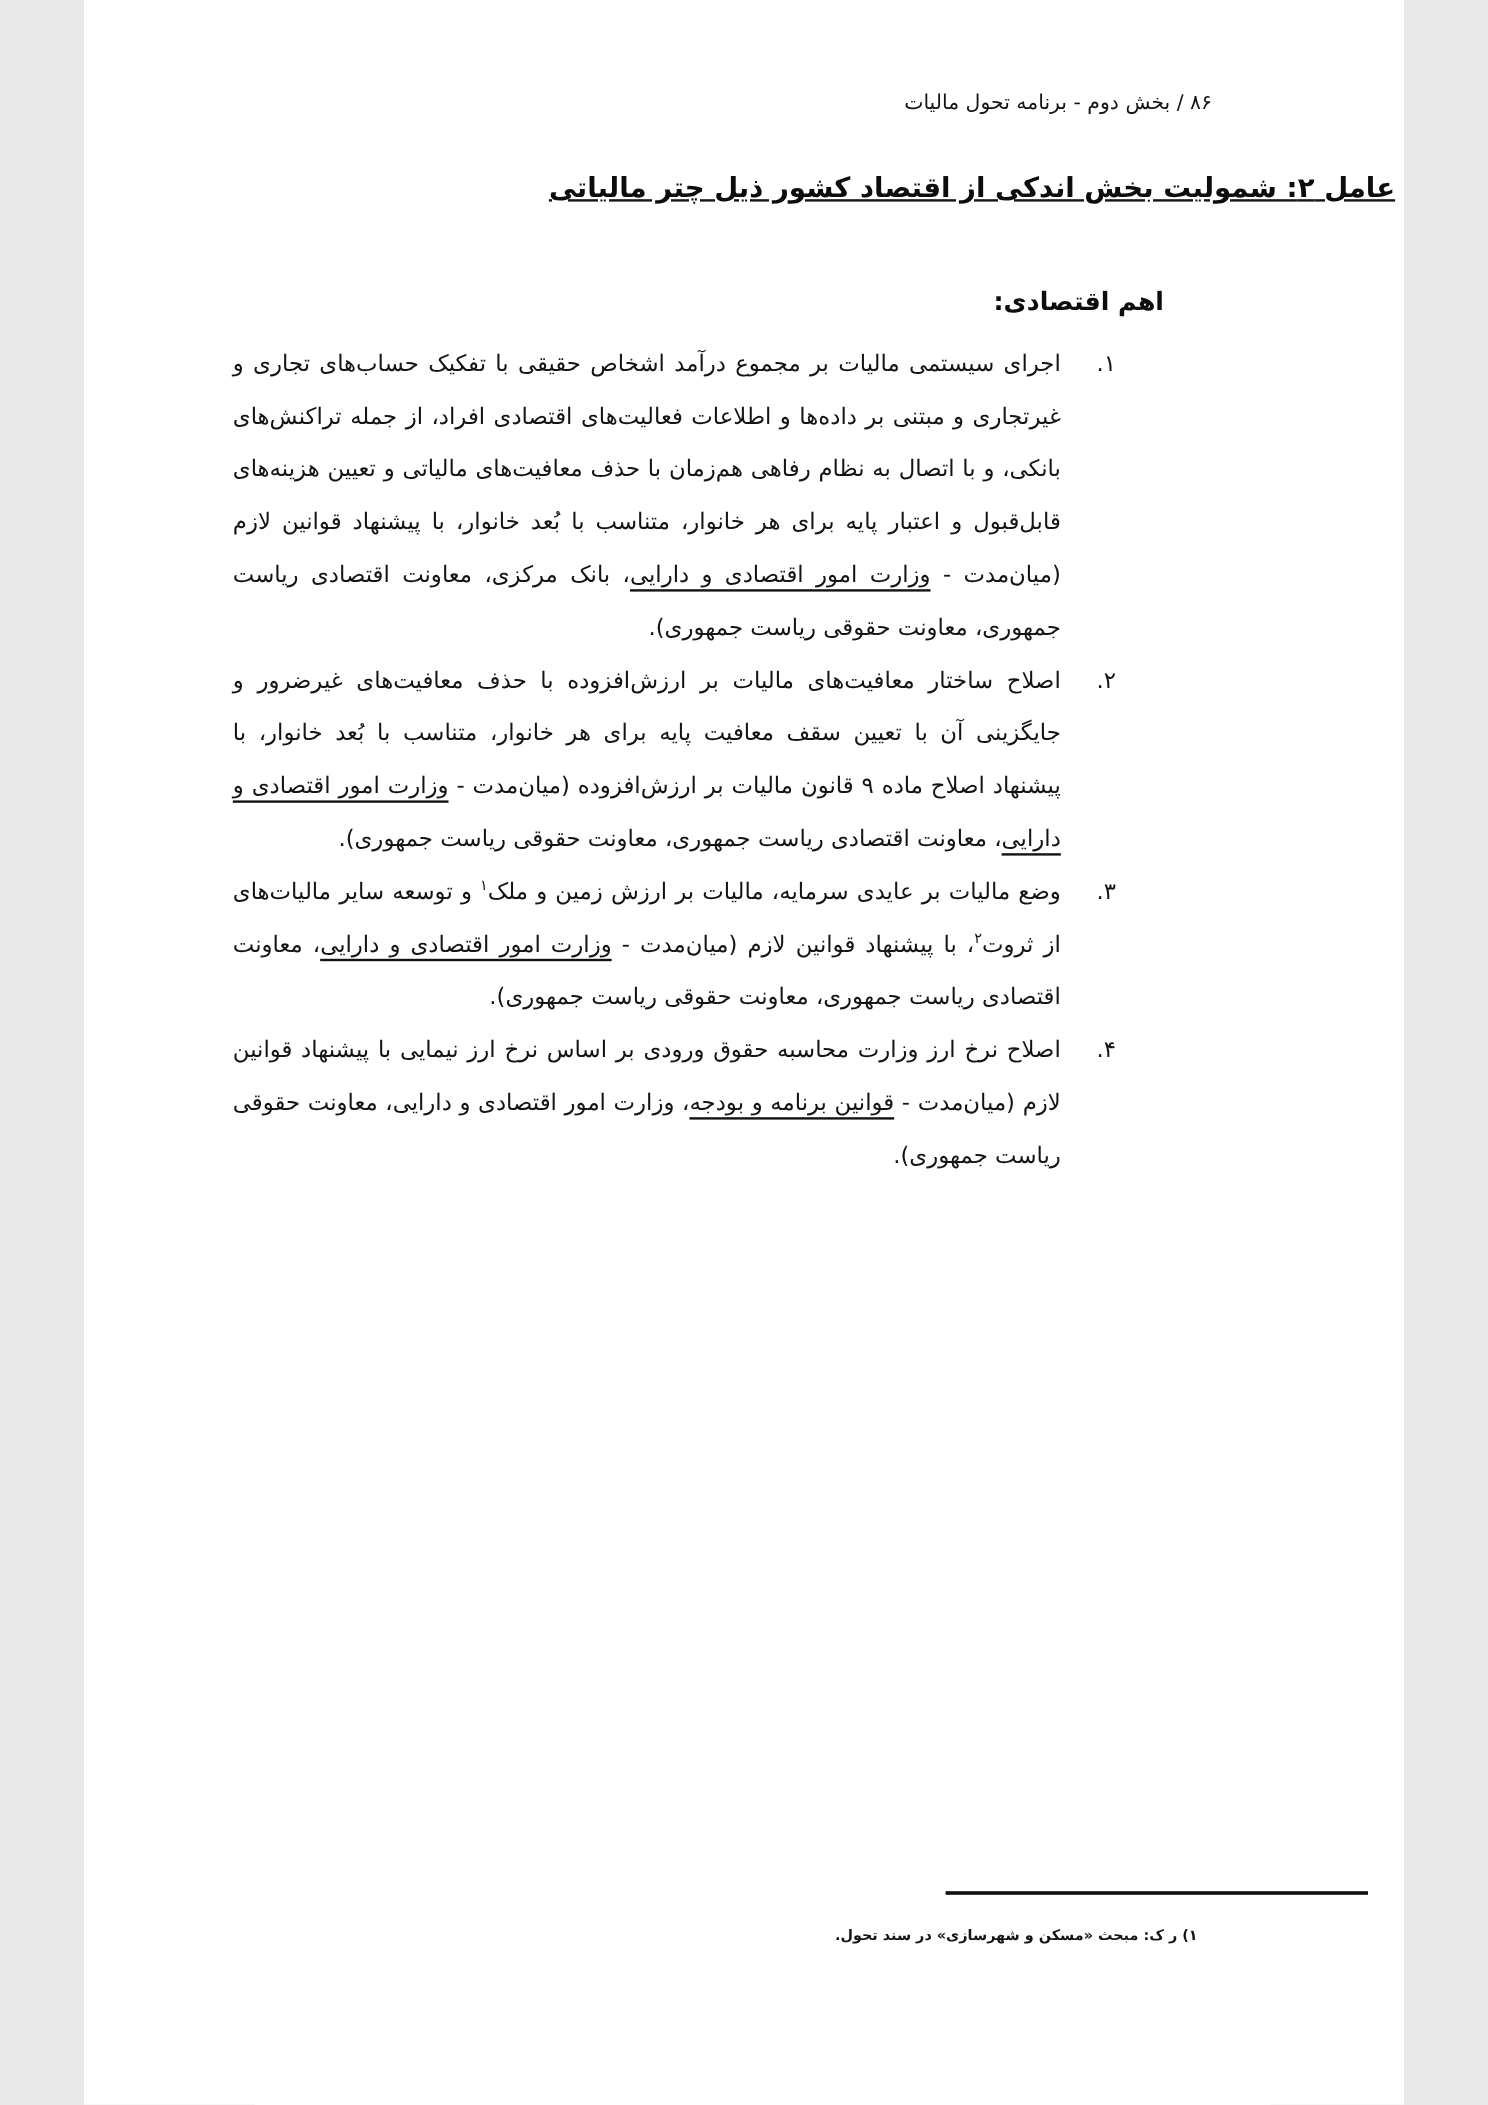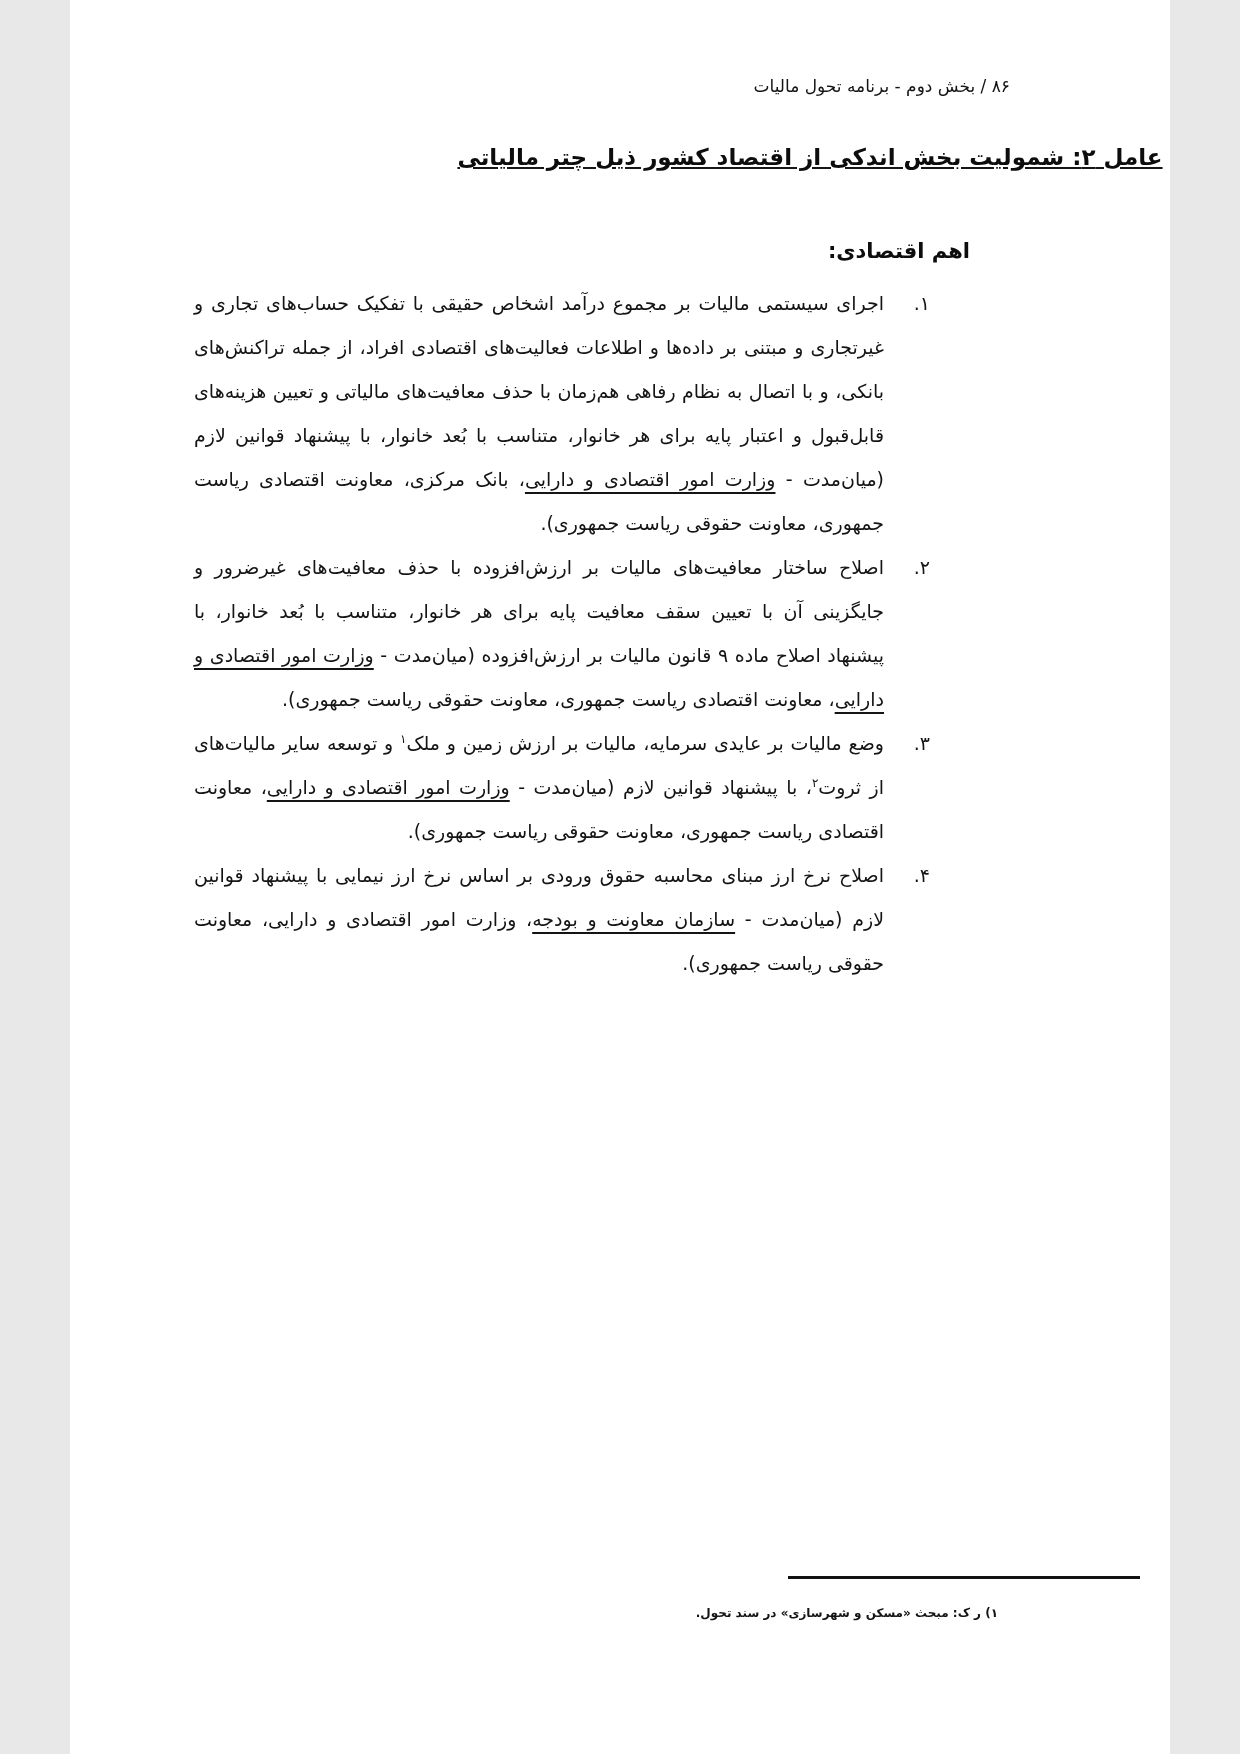--- a/index.html
+++ b/index.html
@@ -106,21 +106,21 @@
   <div class="titles">
     <div class="doc-title">عامل ۲: شمولیت بخش اندکی از اقتصاد کشور ذیل چتر مالیاتی</div>
   </div>
 
   <div class="actions-label">اهم اقتصادی:</div>
 
   <ol class="actions-list">
       <li class="action-item"><span class="action-num">۱.</span><span>اجرای سیستمی مالیات بر مجموع درآمد اشخاص حقیقی با تفکیک حساب‌های تجاری و غیرتجاری و مبتنی بر داده‌ها و اطلاعات فعالیت‌های اقتصادی افراد، از جمله تراکنش‌های بانکی، و با اتصال به نظام رفاهی هم‌زمان با حذف معافیت‌های مالیاتی و تعیین هزینه‌های قابل‌قبول و اعتبار پایه برای هر خانوار، متناسب با بُعد خانوار، با پیشنهاد قوانین لازم (میان‌مدت - </span><span class="seg-u">وزارت امور اقتصادی و دارایی</span><span>، بانک مرکزی، معاونت اقتصادی ریاست جمهوری، معاونت حقوقی ریاست جمهوری).</span></li>
       <li class="action-item"><span class="action-num">۲.</span><span>اصلاح ساختار معافیت‌های مالیات بر ارزش‌افزوده با حذف معافیت‌های غیرضرور و جایگزینی آن با تعیین سقف معافیت پایه برای هر خانوار، متناسب با بُعد خانوار، با پیشنهاد اصلاح ماده ۹ قانون مالیات بر ارزش‌افزوده (میان‌مدت - </span><span class="seg-u">وزارت امور اقتصادی و دارایی</span><span>، معاونت اقتصادی ریاست جمهوری، معاونت حقوقی ریاست جمهوری).</span></li>
       <li class="action-item"><span class="action-num">۳.</span><span>وضع مالیات بر عایدی سرمایه، مالیات بر ارزش زمین و ملک</span><span class="seg-sup">۱</span><span> و توسعه سایر مالیات‌های از ثروت</span><span class="seg-sup">۲</span><span>، با پیشنهاد قوانین لازم (میان‌مدت - </span><span class="seg-u">وزارت امور اقتصادی و دارایی</span><span>، معاونت اقتصادی ریاست جمهوری، معاونت حقوقی ریاست جمهوری).</span></li>
-      <li class="action-item"><span class="action-num">۴.</span><span>اصلاح نرخ ارز مبنای محاسبه حقوق ورودی بر اساس نرخ ارز نیمایی با پیشنهاد قوانین لازم (میان‌مدت - </span><span class="seg-u">سازمان معاونت و بودجه</span><span>، وزارت امور اقتصادی و دارایی، معاونت حقوقی ریاست جمهوری).</span></li>
+      <li class="action-item"><span class="action-num">۴.</span><span>اصلاح نرخ ارز وزارت محاسبه حقوق ورودی بر اساس نرخ ارز نیمایی با پیشنهاد قوانین لازم (میان‌مدت - </span><span class="seg-u">قوانین برنامه و بودجه</span><span>، وزارت امور اقتصادی و دارایی، معاونت حقوقی ریاست جمهوری).</span></li>
     </ol>
 
   <div class="footnote-sep"></div>
 
   <div class="footnotes">
       <div class="footnote-line">۱) ر ک: مبحث «مسکن و شهرسازی» در سند تحول.</div>
     </div>
 
 </div>
 

